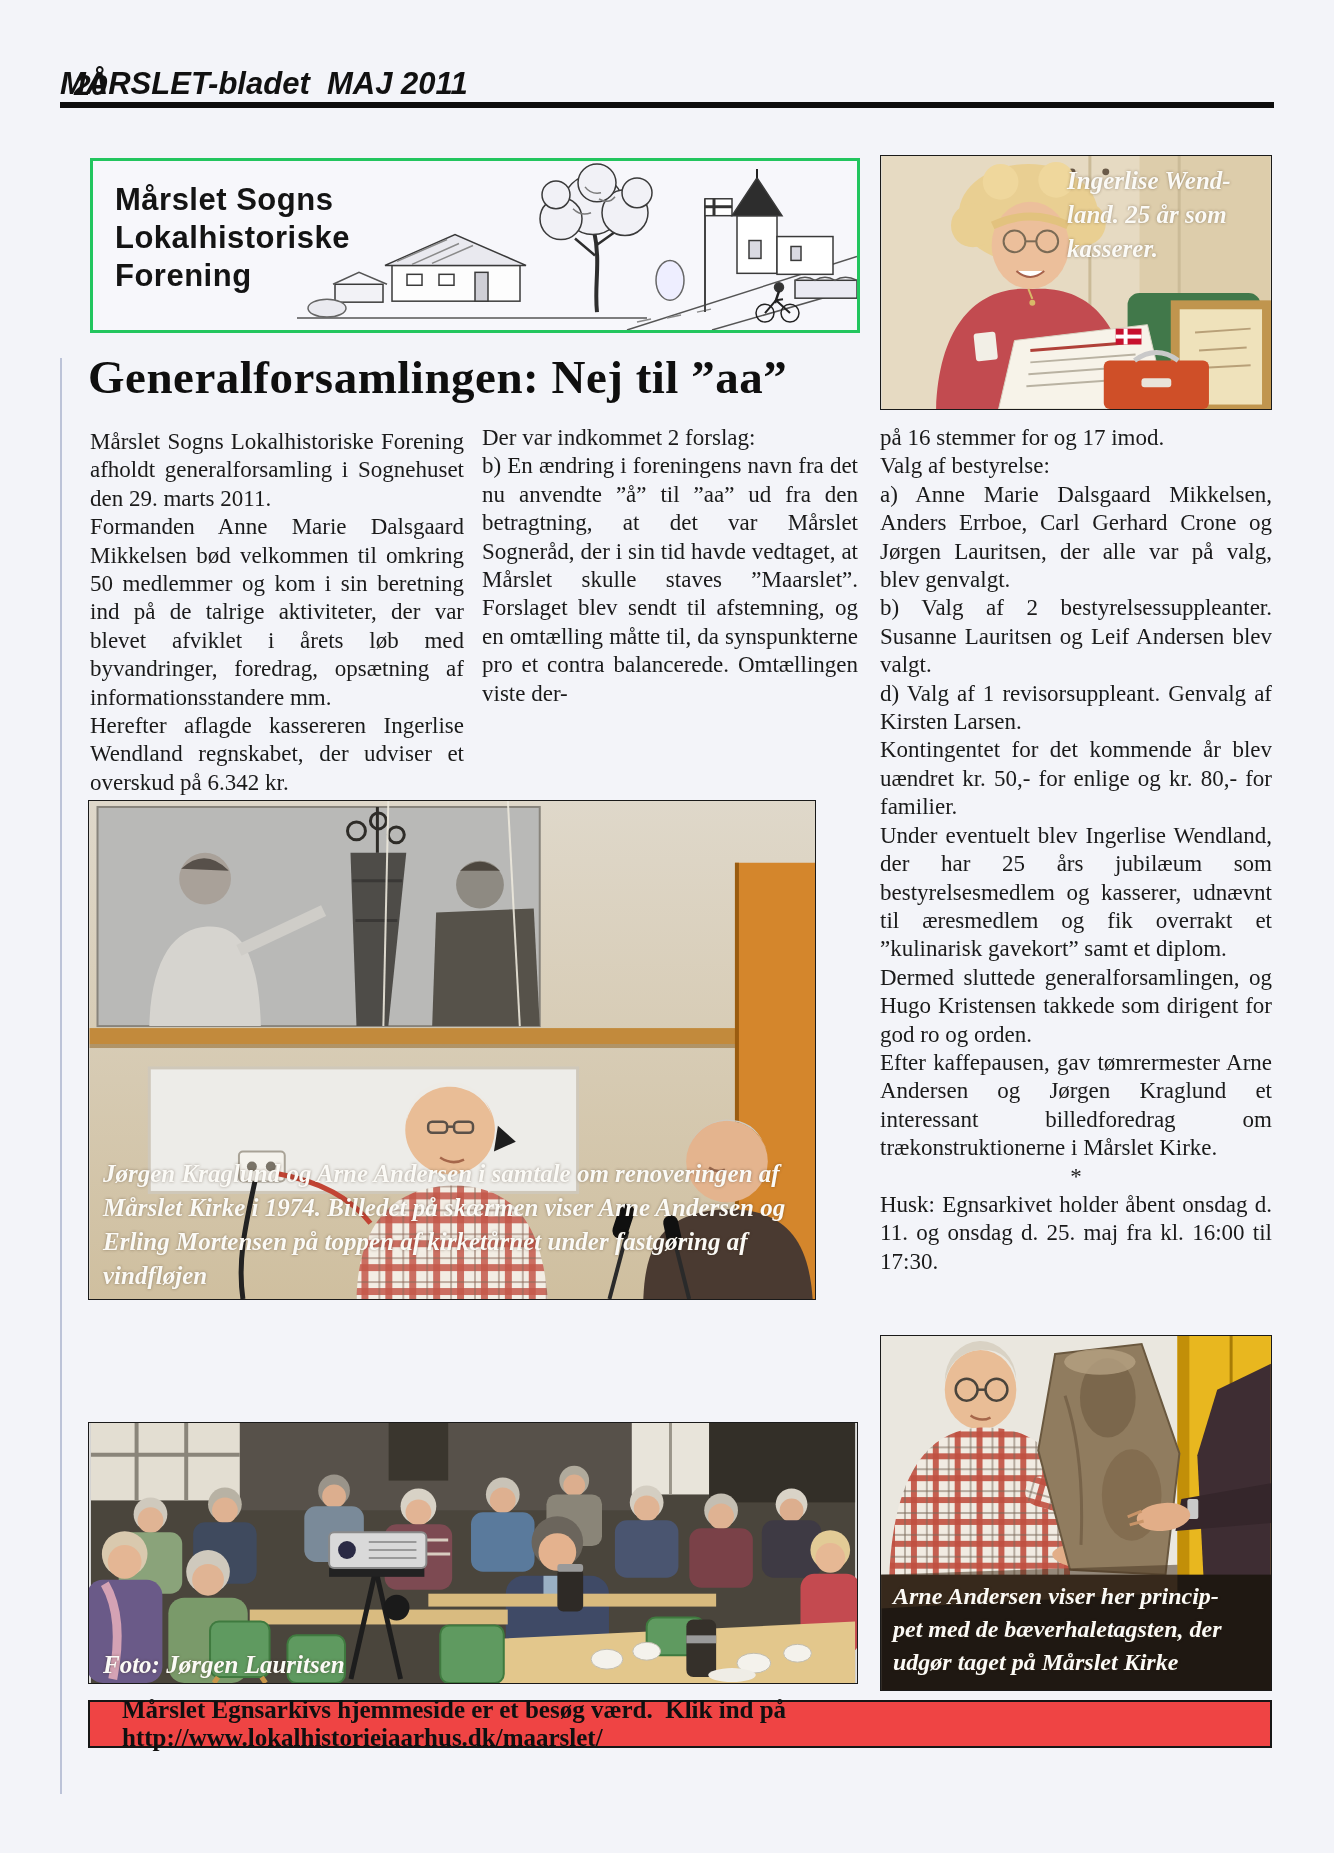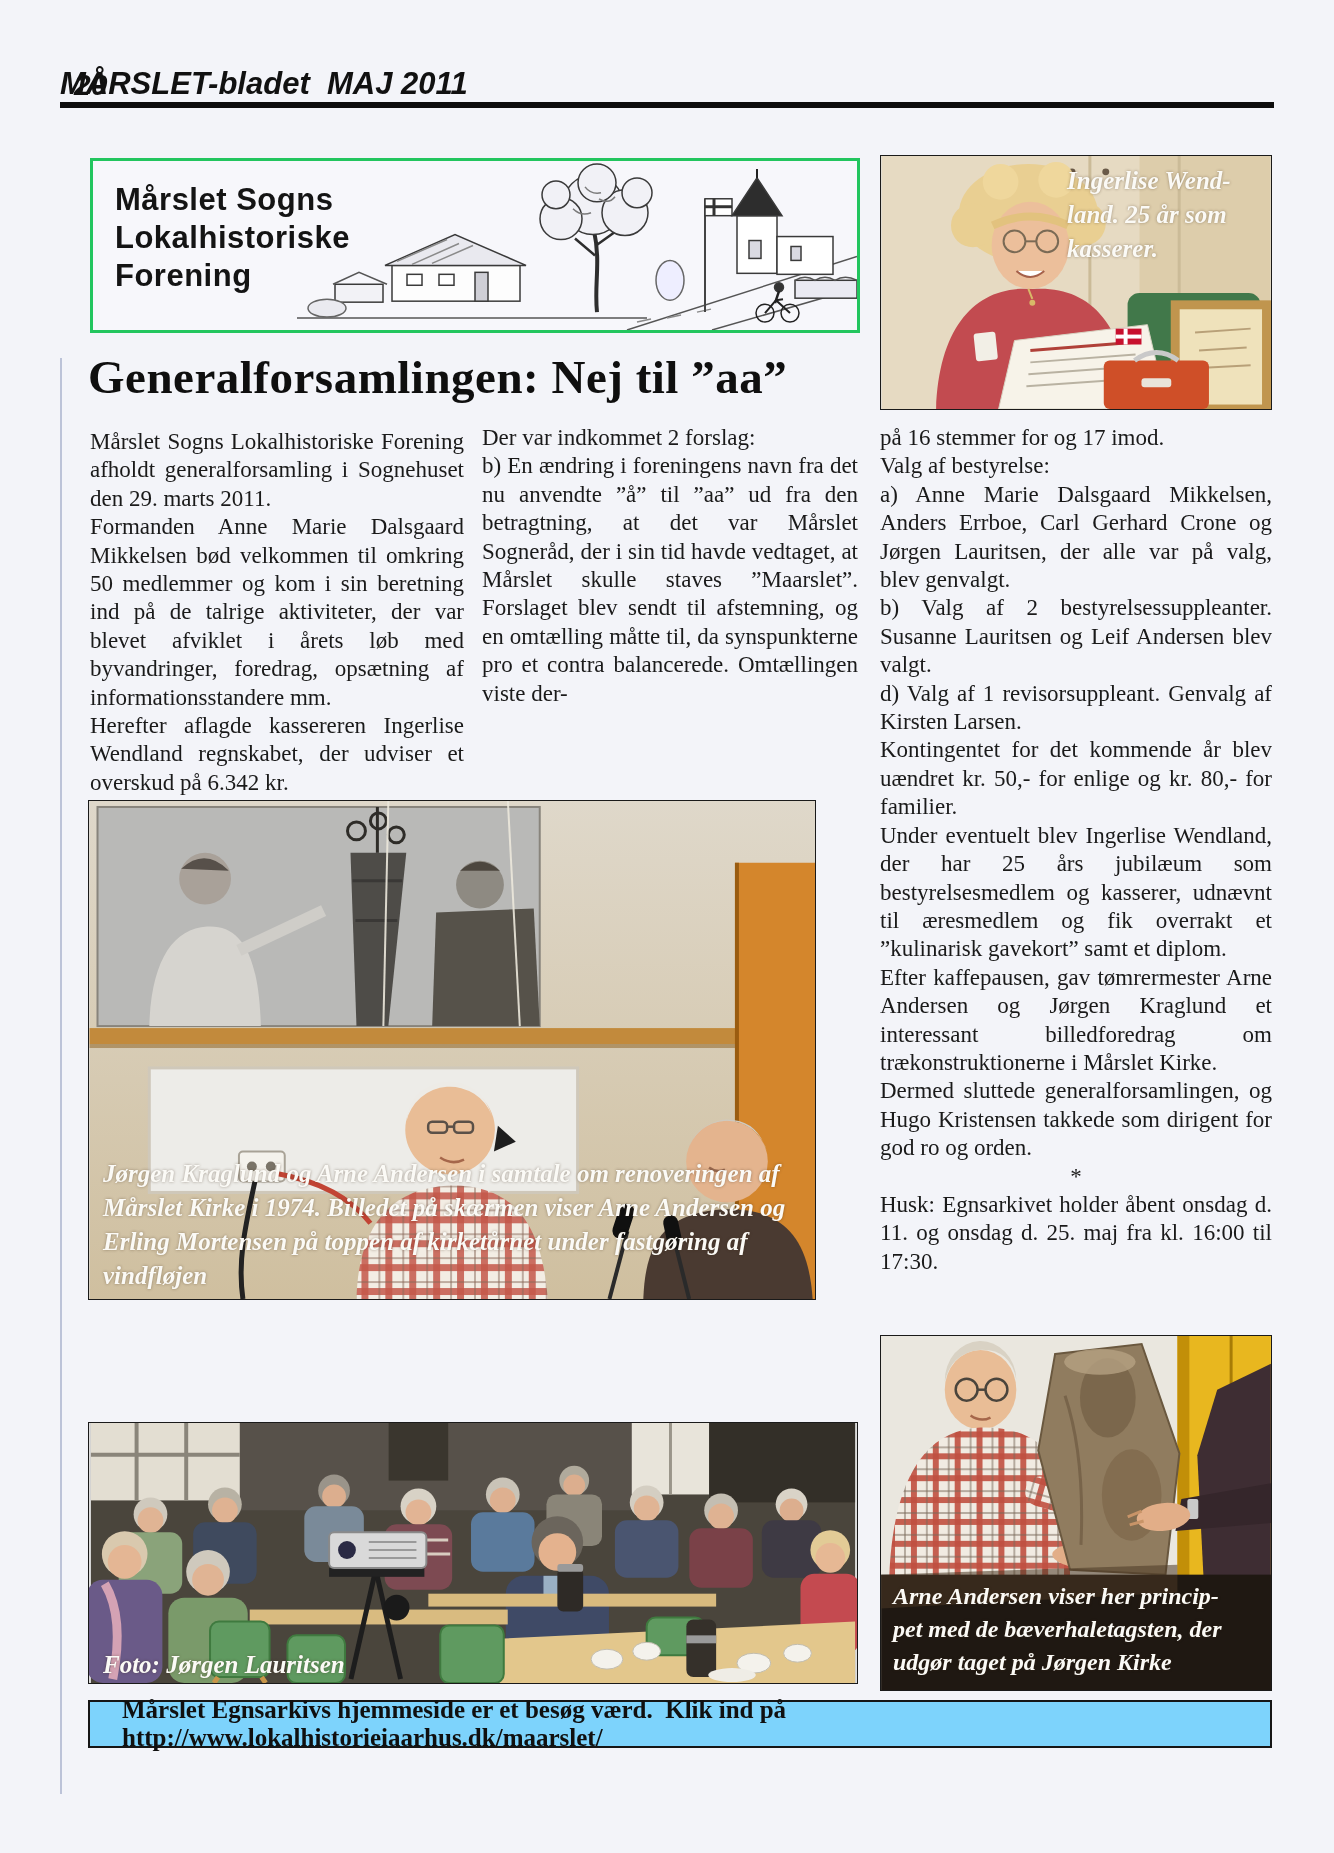--- a/index.html
+++ b/index.html
@@ -88,21 +88,21 @@
   }
   .col p{margin:0;}
   .col p.star-sep{text-align:center;}
   .col-1{left:90px;top:428px;width:374px;}
   .col-2{left:482px;top:424px;width:376px;}
   .col-3{left:880px;top:424px;width:392px;}
 
   
   .footer-box{
     left:88px;top:1700px;width:1184px;height:48px;
-    border:2px solid #161616;background:#7dd3fc;
+    border:2px solid #161616;background:#ef4444;
     box-sizing:border-box;
     display:flex;align-items:center;justify-content:center;padding-left:32px;
   }
   .footer-text{
     font-family:"Liberation Serif", serif;
     font-weight:bold;font-size:25px;color:#101010;
     white-space:pre-wrap;
   }
 </style>
 </head>
@@ -235,22 +235,22 @@
     <p>b) En ændring i foreningens navn fra det nu anvendte ”å” til ”aa” ud fra den betragtning, at det var Mårslet Sogneråd, der i sin tid havde vedtaget, at Mårslet skulle staves ”Maarslet”. Forslaget blev sendt til afstemning, og en omtælling måtte til, da synspunkterne pro et contra balancerede. Omtællingen viste der-</p>
   </div>
 <div class="abs col col-3">
     <p>på 16 stemmer for og 17 imod.</p>
     <p>Valg af bestyrelse:</p>
     <p>a) Anne Marie Dalsgaard Mikkelsen, Anders Errboe, Carl Gerhard Crone og Jørgen Lauritsen, der alle var på valg, blev genvalgt.</p>
     <p>b) Valg af 2 bestyrelsessuppleanter. Susanne Lauritsen og Leif Andersen blev valgt.</p>
     <p>d) Valg af 1 revisorsuppleant. Genvalg af Kirsten Larsen.</p>
     <p>Kontingentet for det kommende år blev uændret kr. 50,- for enlige og kr. 80,- for familier.</p>
     <p>Under eventuelt blev Ingerlise Wendland, der har 25 års jubilæum som bestyrelsesmedlem og kasserer, udnævnt til æresmedlem og fik overrakt et ”kulinarisk gavekort” samt et diplom.</p>
+    <p>Dermed sluttede generalforsamlingen, og Hugo Kristensen takkede som dirigent for god ro og orden.</p>
     <p>Efter kaffepausen, gav tømrermester Arne Andersen og Jørgen Kraglund et interessant billedforedrag om trækonstruktionerne i Mårslet Kirke.</p>
-    <p>Dermed sluttede generalforsamlingen, og Hugo Kristensen takkede som dirigent for god ro og orden.</p>
     <p class="star-sep">*</p>
     <p>Husk: Egnsarkivet holder åbent onsdag d. 11. og onsdag d. 25. maj fra kl. 16:00 til 17:30.</p>
   </div>
 
 <div class="abs photo middle-photo">
   <svg width="768" height="498" viewBox="0 0 770 500">
     <defs>
       <linearGradient id="wallgrad" x1="0" y1="0" x2="0" y2="1">
         <stop offset="0" stop-color="#dfd8ca"></stop>
           <stop offset="1" stop-color="#cfbf9f"></stop>
@@ -490,19 +490,19 @@
     <rect x="308" y="164" width="11" height="20" fill="#c9c9c9" rx="2"></rect>
     <ellipse cx="284" cy="182" rx="27" ry="14" fill="#e2ae88" transform="rotate(-6 284 182)"></ellipse>
     <path d="M262,176 l-14,6 M264,186 l-14,4" stroke="#c89468" stroke-width="3"></path>
 
     <rect x="0" y="240" width="392" height="116" fill="#1f1812"></rect>
     <polygon points="0,240 298,230 298,258 0,274" fill="#4a3824" opacity="0.55"></polygon>
   </svg>
   <div class="photo-caption">
     <div>Arne Andersen viser her princip-</div>
     <div>pet med de bæverhaletagsten, der</div>
-    <div>udgør taget på Jørgen Kirke</div>
+    <div>udgør taget på Mårslet Kirke</div>
   </div>
 </div>
 
 <div class="abs footer-box">
   <span class="footer-text">Mårslet Egnsarkivs hjemmeside er et besøg værd.  Klik ind på http://www.lokalhistorieiaarhus.dk/maarslet/</span>
 </div>
 
 </body></html>

